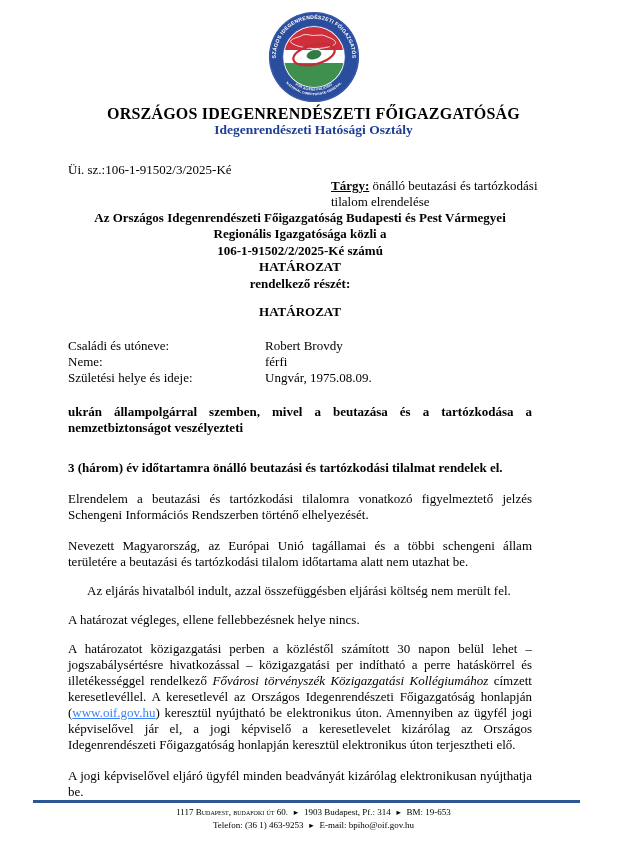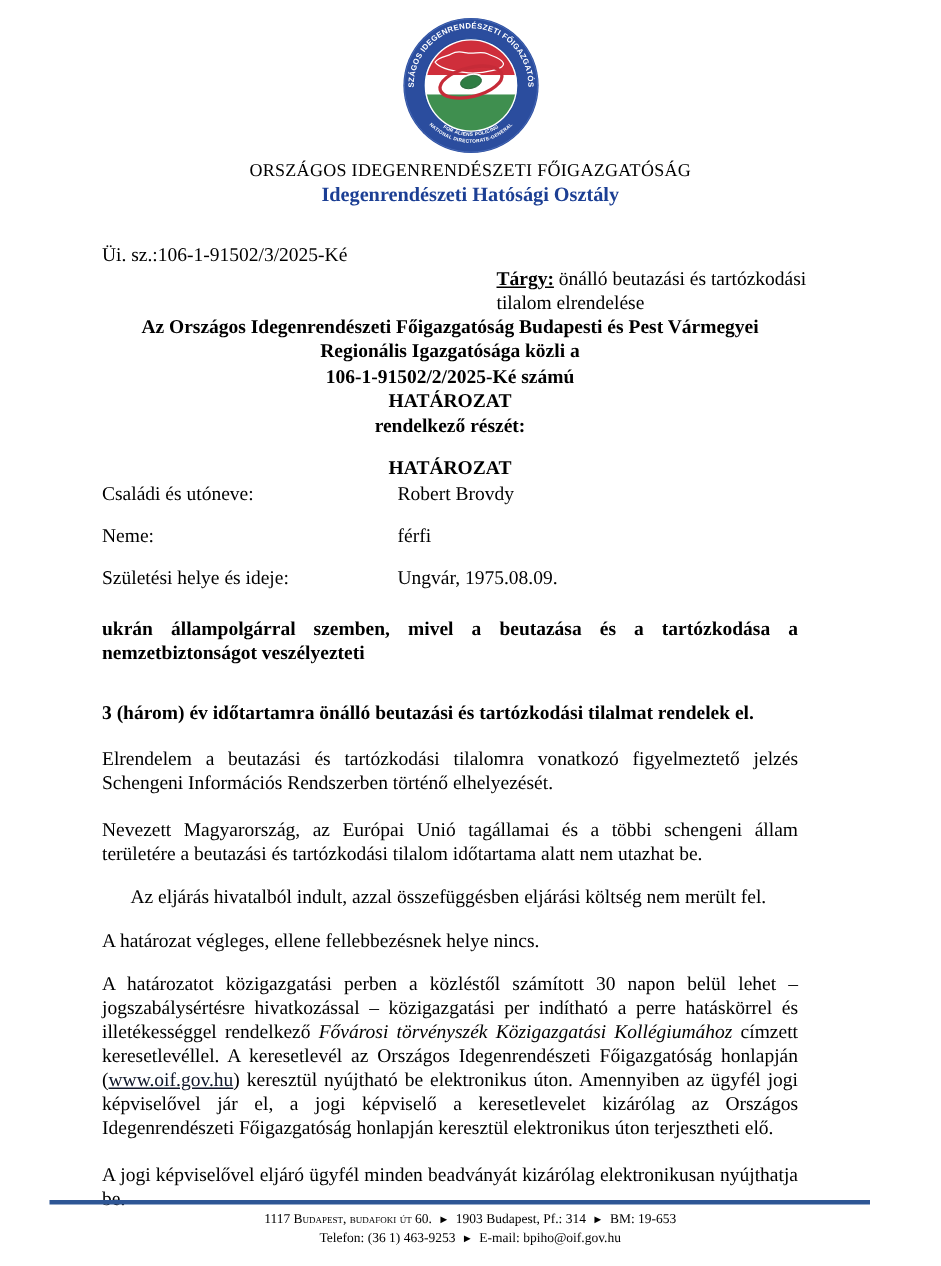--- a/index.html
+++ b/index.html
@@ -16,45 +16,45 @@
     line-height: 16px;
   }
   .seal {
     display: block;
     margin: 11px auto 0 auto;
     width: 92px;
     height: 92px;
   }
   .org-header { text-align: center; margin-top: 2px; }
   .org-header .org-name {
-    font-weight: normal;
-    font-size: 12px;
+    font-weight: bold;
+    font-size: 16px;
     line-height: 17px;
     color: #000000;
     letter-spacing: 0.2px;
   }
   .org-header .org-sub {
     font-weight: bold;
     font-size: 13.5px;
     line-height: 16.5px;
     color: #1c3f94;
   }
   .content { padding: 0 95px 0 68px; }
   .case-number { margin-top: 23px; }
   .subject-block { margin-left: 263px; width: 240px; margin-top: 0px; }
   .subject-label { font-weight: bold; text-decoration: underline; margin-top: 48px; }
   .decision-intro { text-align: center; font-weight: bold; line-height: 16.5px; }
   .decision-title { margin-top: 12px; text-align: center; font-weight: bold; }
-  .person-table { margin-top: 1px; display: grid; grid-template-columns: 197px 1fr; row-gap: 12px; }
+  .person-table { margin-top: 18px; display: grid; grid-template-columns: 197px 1fr; row-gap: 0; }
   .person-table .cell { line-height: 16px; }
   .p { margin-top: 15px; text-align: justify; }
   .p.bold { font-weight: bold; }
   .p.center { text-align: left; margin-top: 24px; }
   .italic { font-style: italic; }
-  .weblink { color: #0f172a; text-decoration: underline; cursor: pointer; }
+  .weblink { color: #3b82f6; text-decoration: underline; cursor: pointer; }
   .footer-rule {
     position: absolute;
     left: 33px;
     top: 800px;
     width: 547px;
     height: 3px;
     background: #2e5695;
   }
   .footer-text {
     position: absolute;

